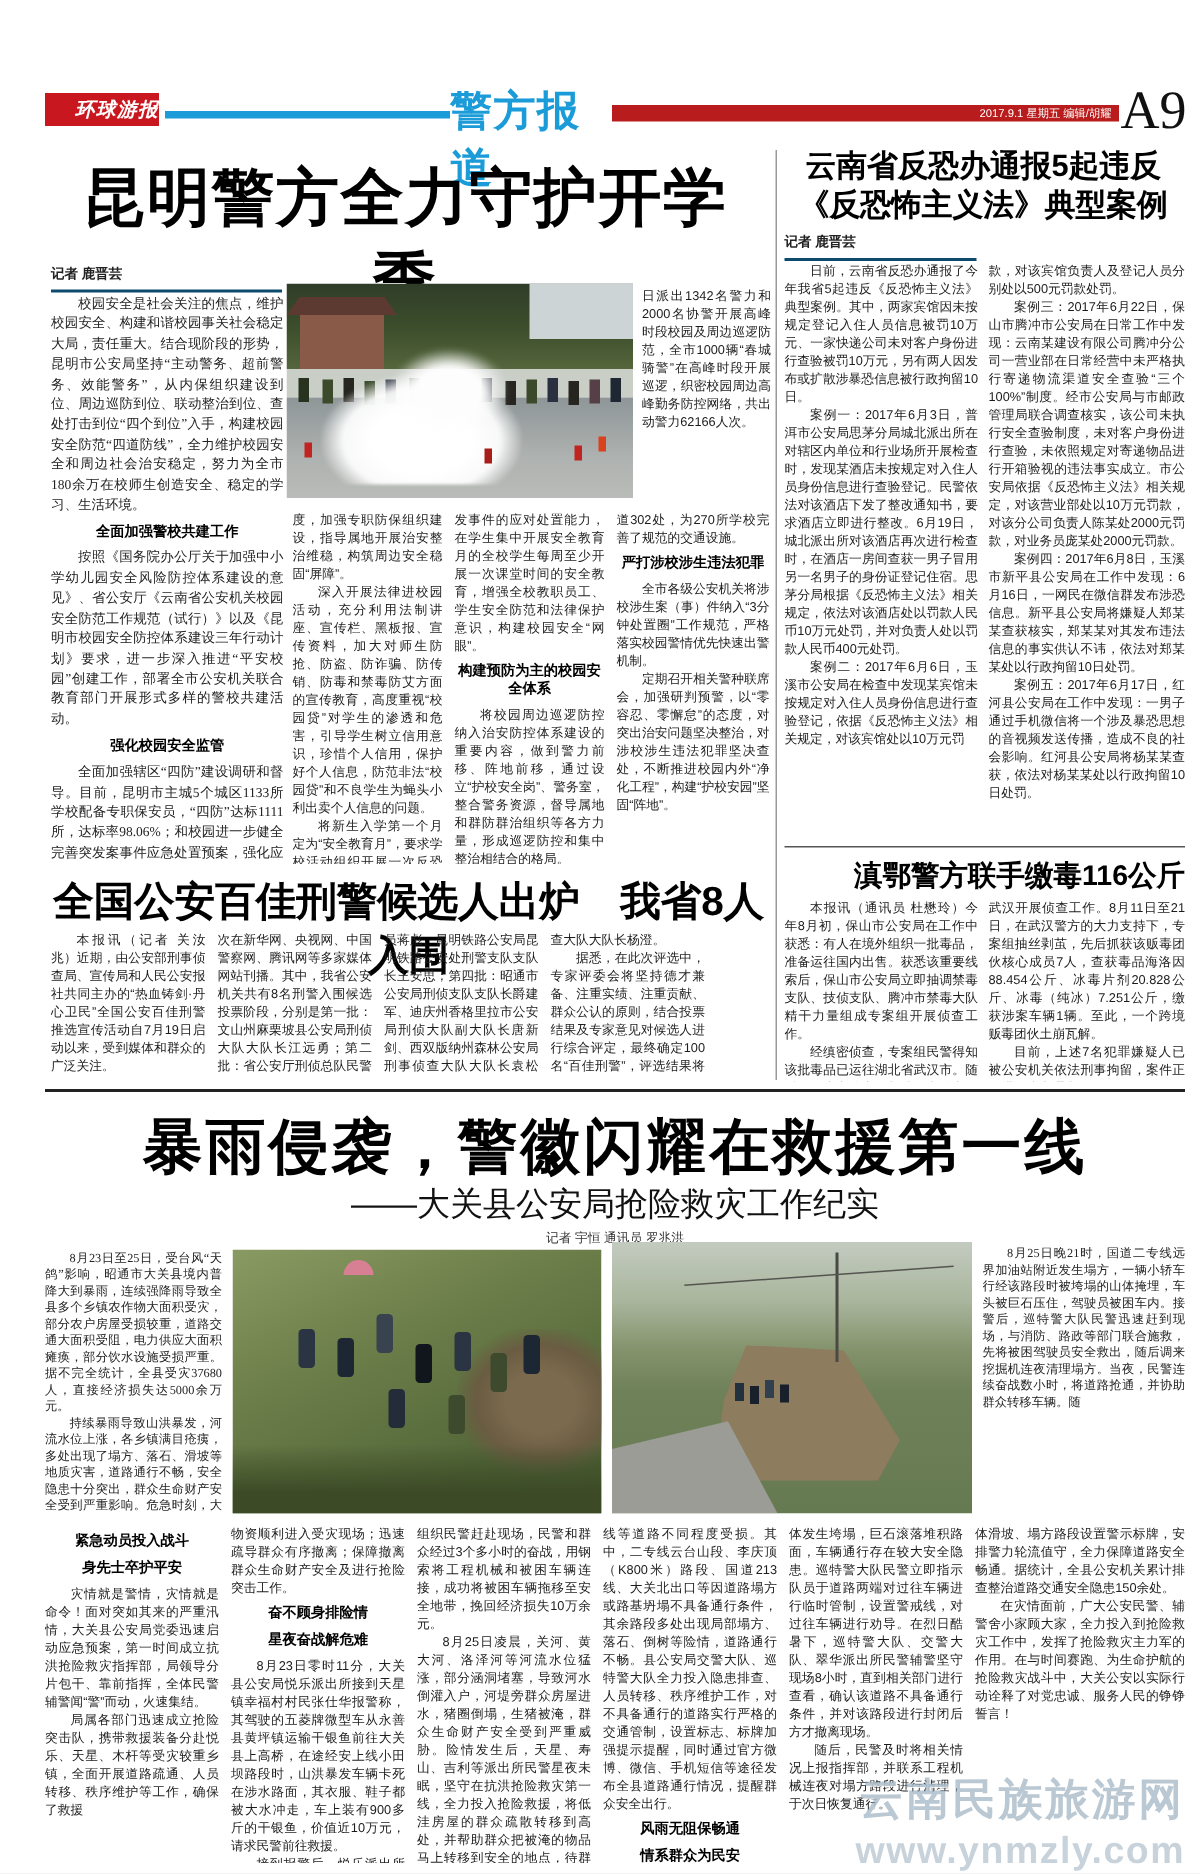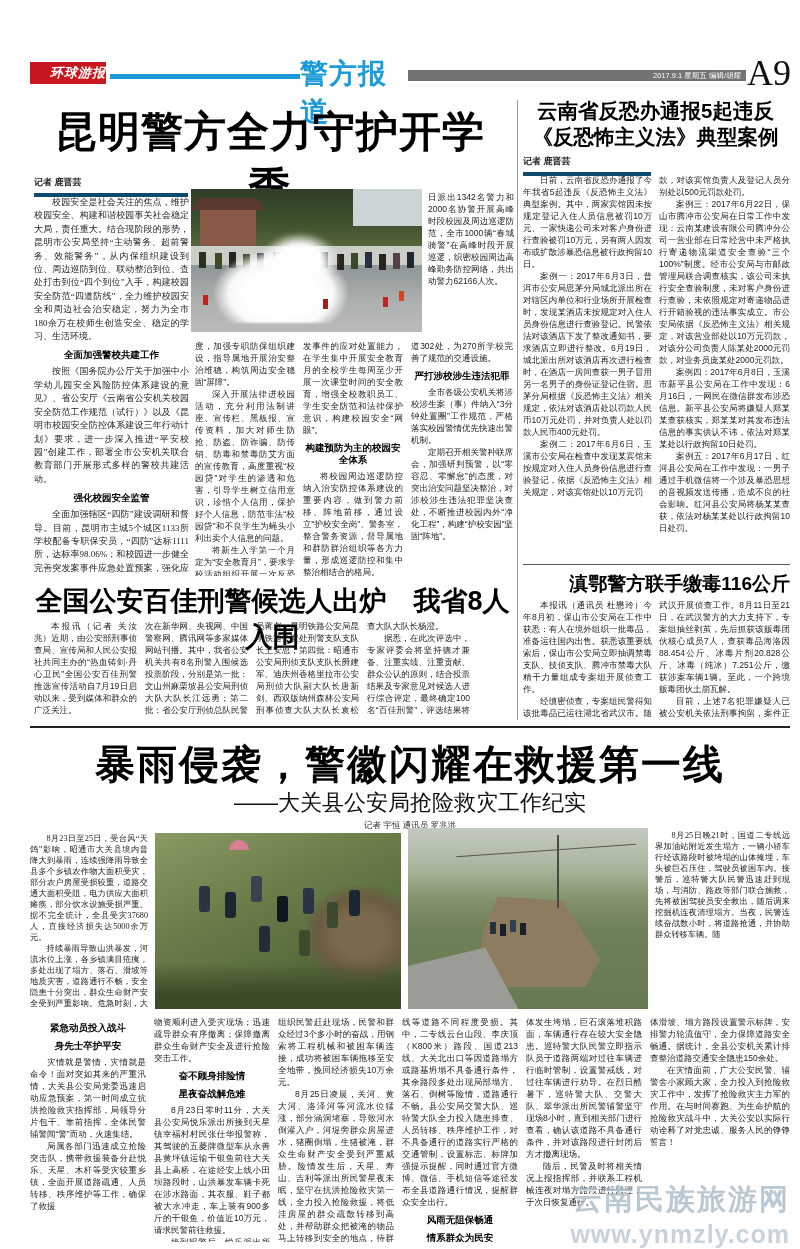--- a/index.html
+++ b/index.html
@@ -3,37 +3,37 @@
 <meta charset="utf-8">
 <style>
   html,body{margin:0;padding:0;background:#e9e9e9;}
   #page{position:relative;width:800px;height:1249px;background:#fff;margin:0 auto;overflow:hidden;
         font-family:"Liberation Sans",sans-serif;color:#1c1c1c;}
   .abs{position:absolute;}
   
   .logo{left:30px;top:62px;width:76px;height:22px;background:#c8171e;color:#fff;
         font-weight:bold;font-size:13px;line-height:22px;text-align:right;font-style:italic;letter-spacing:1px;}
   .hbar-l{left:110px;top:74px;width:190px;height:5px;background:#1b9cd8;}
-  .hbar-r{left:408px;top:70px;width:338px;height:11px;background:#737373;color:#fff;
+  .hbar-r{left:408px;top:70px;width:338px;height:11px;background:#b91c1c;color:#fff;
           font-size:7.5px;line-height:11px;text-align:right;padding-right:5px;box-sizing:border-box;}
   .section-title{left:300px;top:55px;width:110px;text-align:left;color:#1b9cd8;
                  font-weight:bold;font-size:28px;letter-spacing:1px;}
   .pageno{left:747px;top:52px;font-family:"Liberation Serif",serif;font-size:36px;color:#111;}
   
   .h-main{left:34px;top:104px;width:472px;text-align:center;font-weight:bold;font-size:42px;
           letter-spacing:1px;color:#000;}
   .h-terror{left:521px;top:98px;width:269px;text-align:center;font-weight:bold;font-size:20.5px;
             line-height:26px;color:#000;}
   .h-drugs{left:521px;top:571px;width:269px;text-align:right;font-weight:bold;font-size:19px;color:#000;}
   .h-100{left:30px;top:583px;width:485px;text-align:center;font-weight:bold;font-size:27px;color:#000;}
   .h-flood{left:30px;top:737px;width:760px;text-align:center;font-weight:bold;font-size:40px;
            letter-spacing:2px;color:#000;}
   .h-flood-sub{left:30px;top:788px;width:760px;text-align:center;font-weight:normal;font-size:22px;color:#111;}
   .byline{font-size:9px;font-weight:bold;color:#222;}
-  .byline.rule{border-bottom:4px solid #0c4a6e;padding-bottom:4px;}
+  .byline.rule{border-bottom:2px solid #0c4a6e;padding-bottom:4px;}
   .byline-center{left:30px;top:820px;width:760px;text-align:center;font-size:8.5px;color:#333;}
   
   .col{position:absolute;overflow:hidden;text-align:justify;}
   .col .para{margin:0;text-indent:2em;font-size:8.5px;line-height:12px;color:#1c1c1c;}
   .col .para.cont{text-indent:0;}
   .col .subh{text-align:center;font-weight:bold;font-size:9.5px;margin:6px 0 4px;color:#000;line-height:12px;}
   .leadcol .para{font-family:"Liberation Serif",serif;font-size:9px;line-height:13.4px;color:#222;}
   .kai .para{font-family:"Liberation Serif",serif;font-size:8.2px;line-height:11px;color:#222;}
   .rule-h{background:#555;height:1px;}
   .rule-h2{background:#222;height:2px;}

